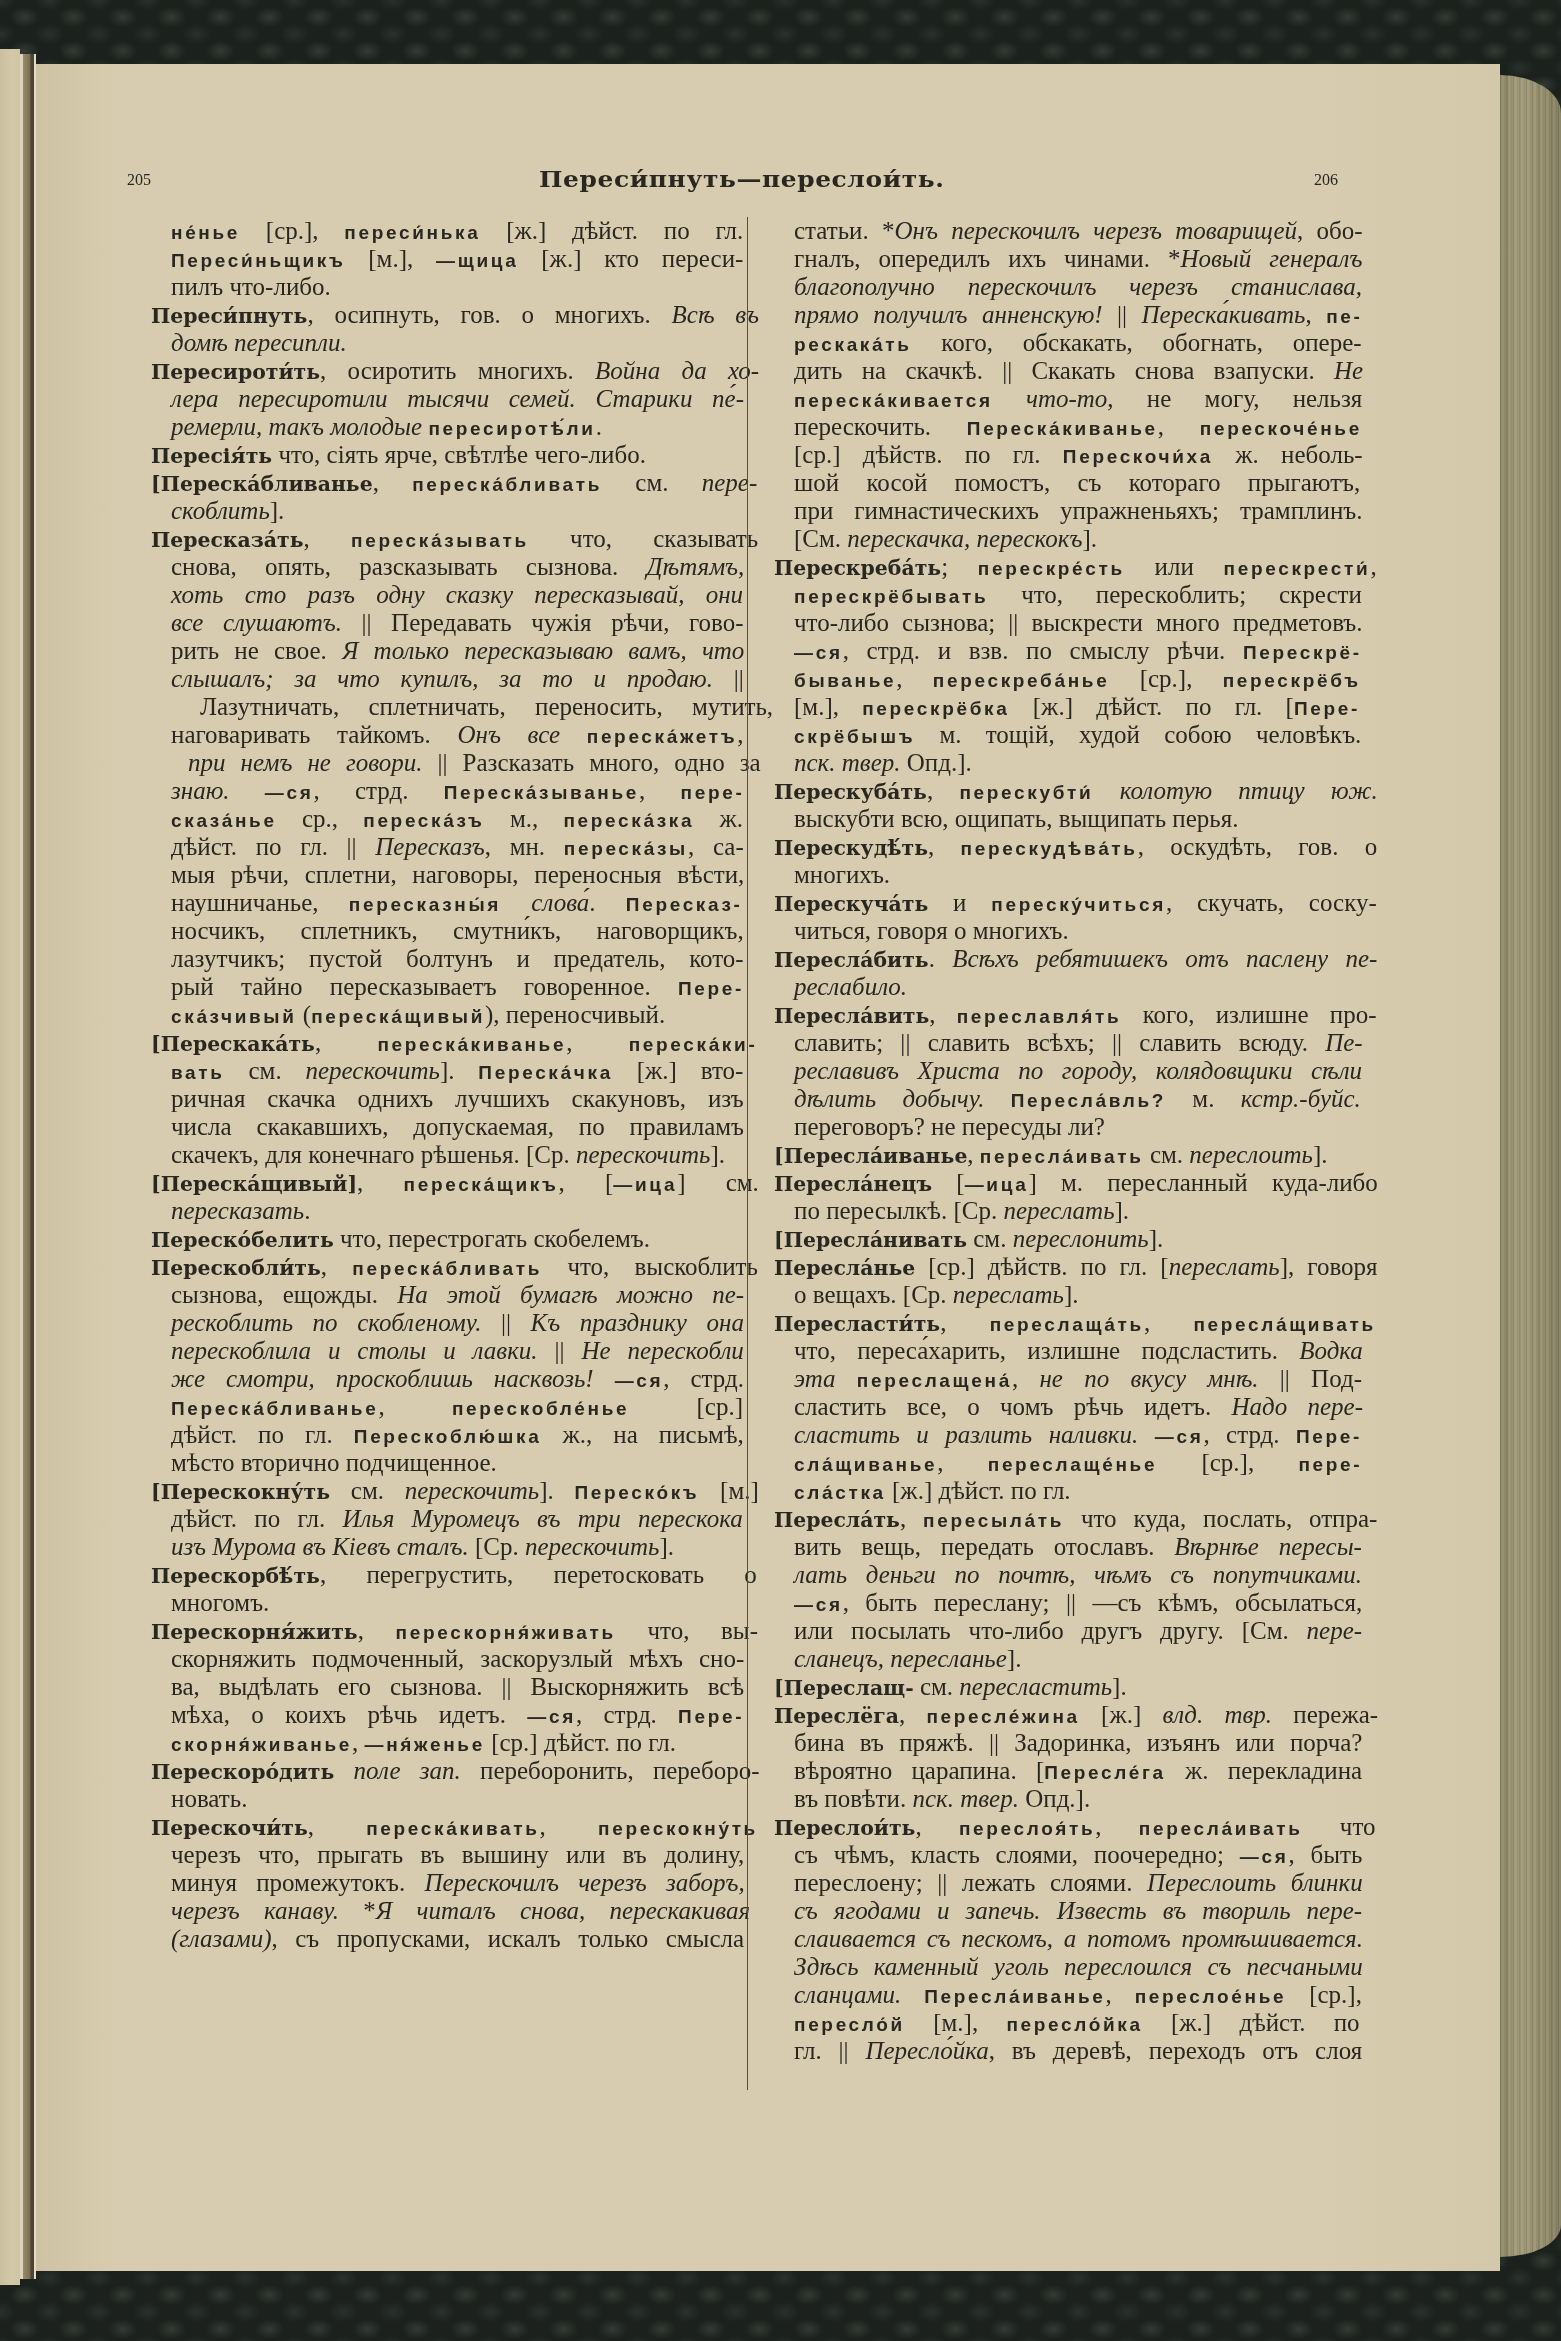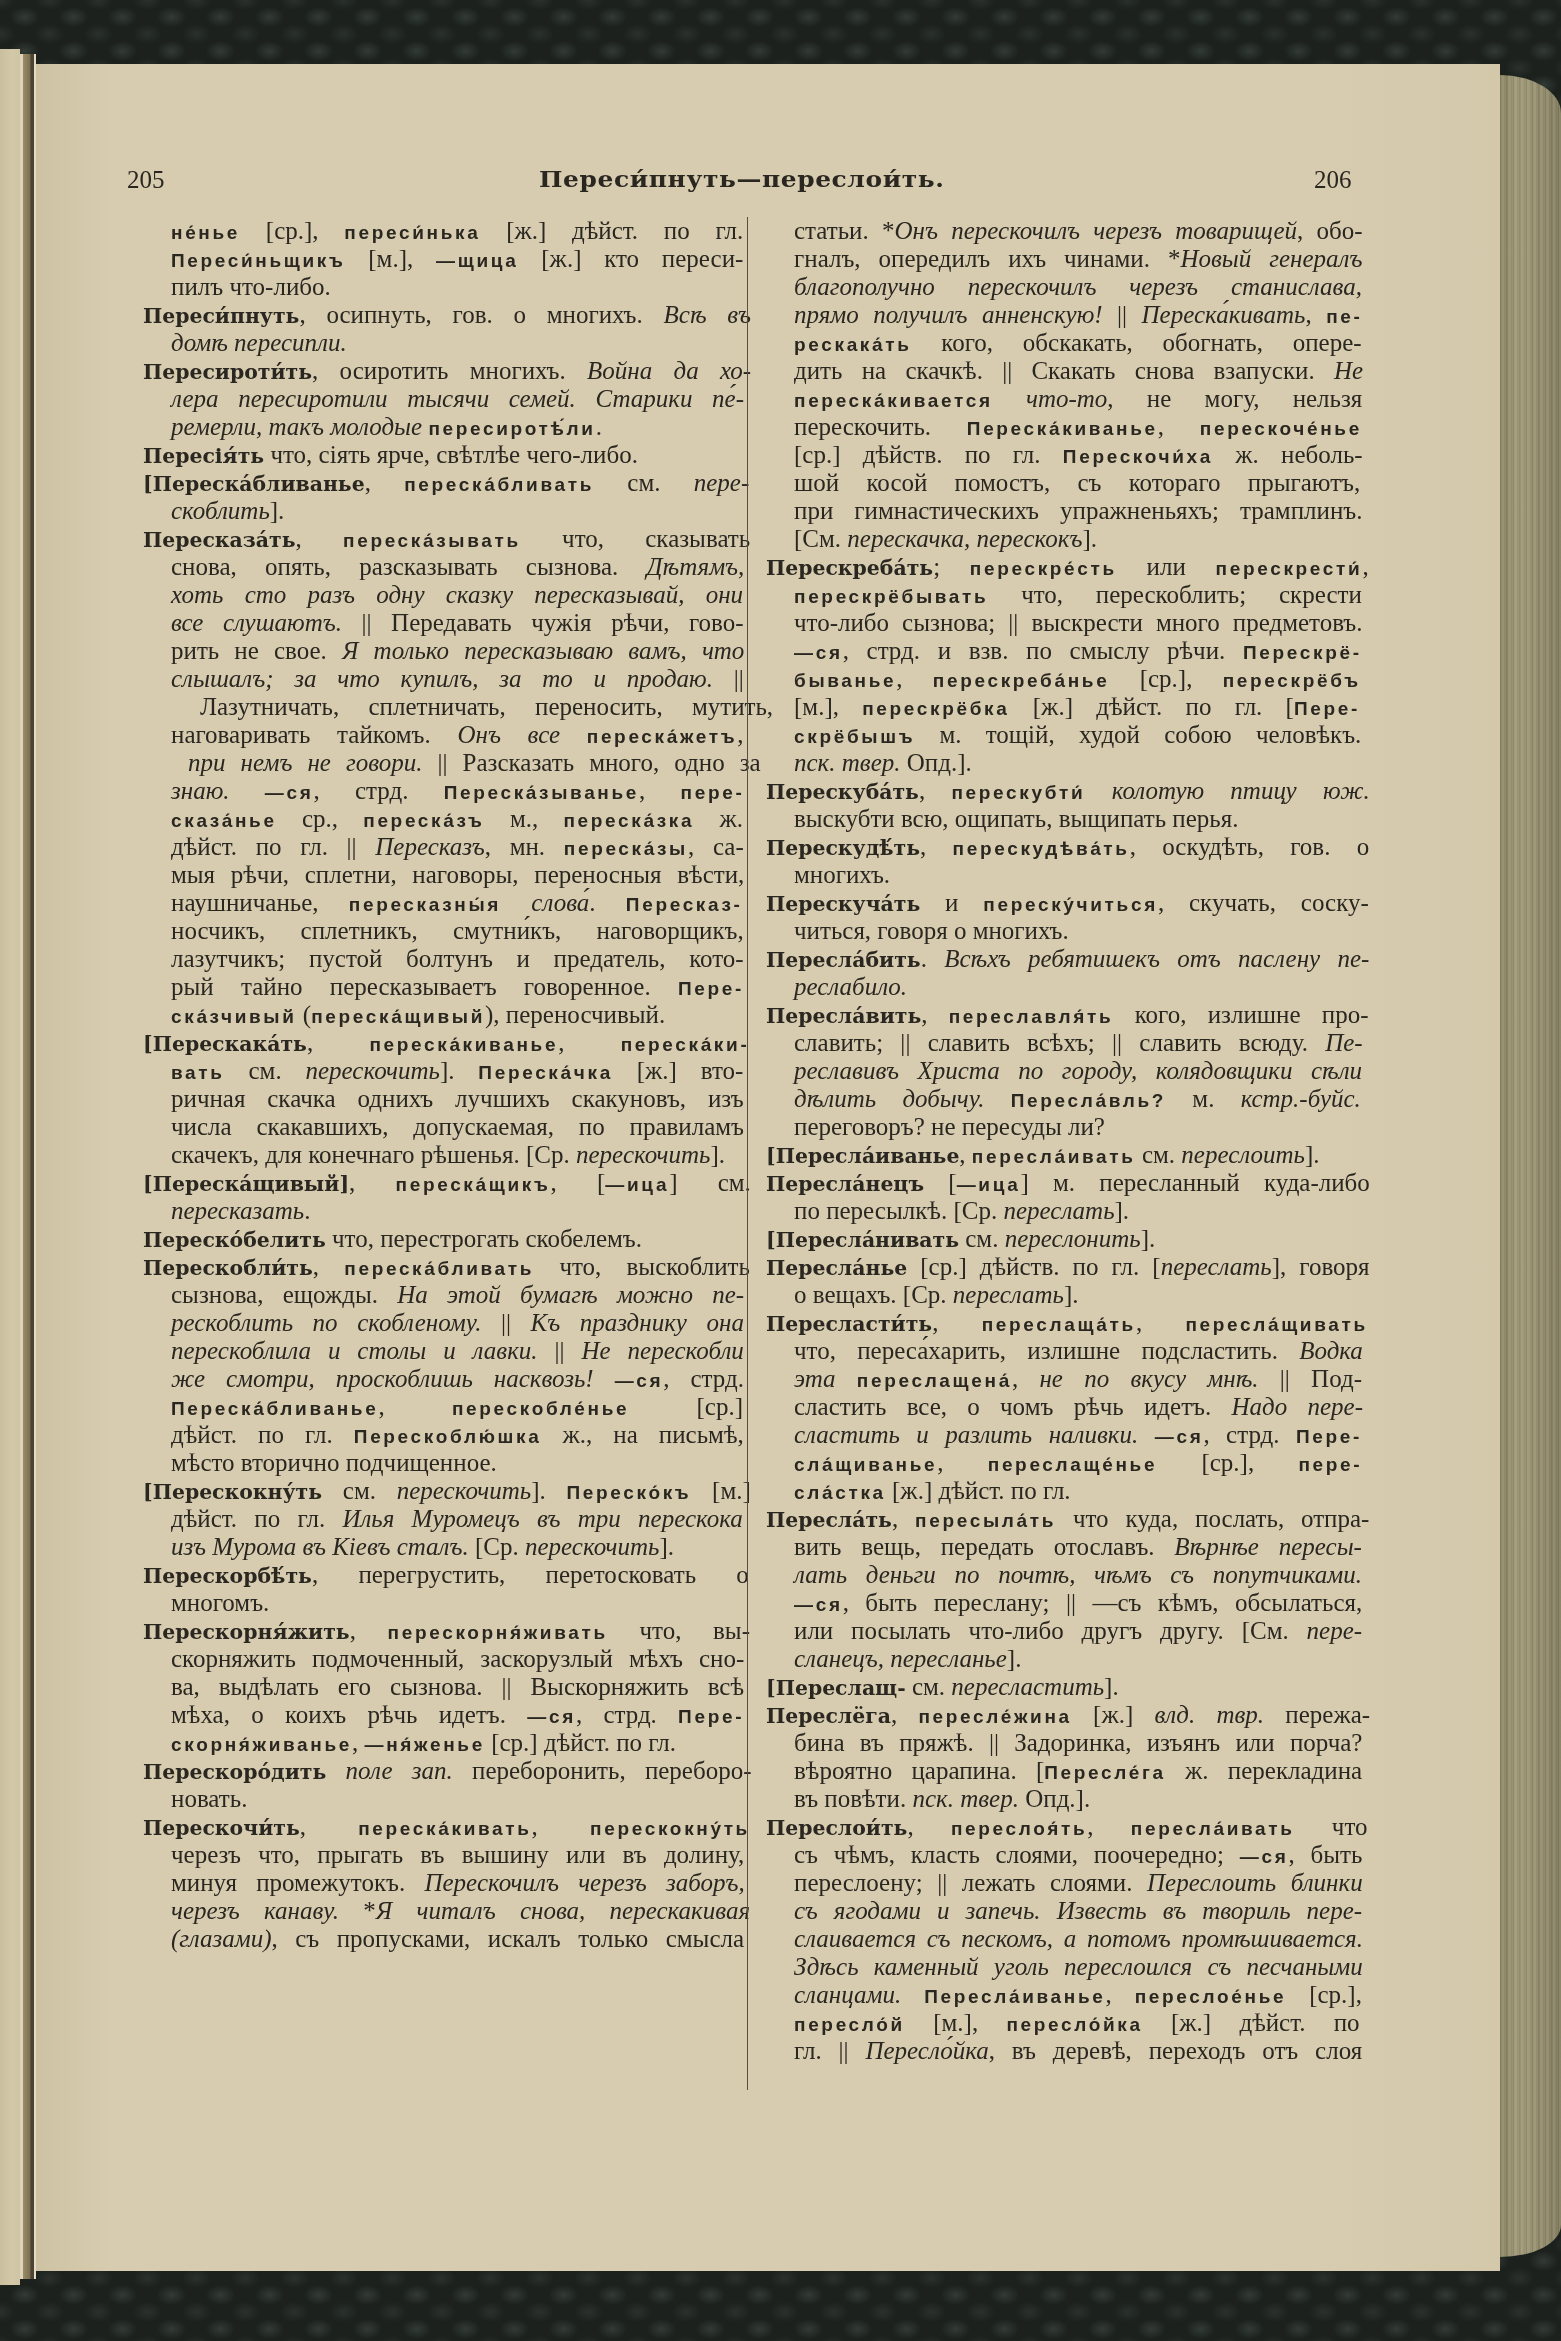--- a/index.html
+++ b/index.html
@@ -24,30 +24,30 @@
   .binding{position:absolute;left:20.4px;top:54px;width:16px;height:2225px;
     background:linear-gradient(to right,#ddd3b8 0,#ddd3b8 3.2px,#9a8c69 3.2px,#7b6e51 10.2px,#4b4334 10.7px,#4b4334 14px,#e6dcc3 14px,#e6dcc3 16px);}
   .paper{position:absolute;left:36px;top:64px;width:1464px;height:2207px;
     background:linear-gradient(90deg,#cdc2a3 0,var(--paper) 75px,var(--paper) 88%,#d3c8aa 100%);}
   .edges{position:absolute;left:1500px;top:75px;width:61px;height:2182px;
     border-top-right-radius:61px 38px;border-bottom-right-radius:61px 32px;
     background:
       repeating-linear-gradient(to right,rgba(0,0,0,0.10) 0,rgba(0,0,0,0.10) 1.1px,rgba(255,255,255,0.06) 1.6px,rgba(255,255,255,0.06) 3.8px,rgba(0,0,0,0.05) 4.8px,rgba(0,0,0,0) 6.4px),
       linear-gradient(to right,#8f8866 0,#a29b79 30%,var(--page_edges) 70%,#857e61 100%);}
   .pg-num{position:absolute;top:166px;height:27px;line-height:27px;
-    font-family:"Liberation Serif",serif;font-size:25px;color:var(--ink);white-space:nowrap;}
+    font-family:"Liberation Serif",serif;font-size:16px;color:var(--ink);white-space:nowrap;}
   .title{position:absolute;left:539px;top:166px;height:27px;line-height:27px;
     font-family:"DejaVu Serif",serif;font-weight:bold;font-size:21.4px;letter-spacing:0.5px;
     color:var(--ink);white-space:nowrap;transform-origin:0 50%;}
   .divider{position:absolute;left:747px;top:217px;width:1.1px;height:1873px;background:var(--divider);}
   .col{position:absolute;top:217px;color:var(--ink);}
   .col-left{left:135px;width:603px;}
   .col-right{left:758px;width:598px;}
   .ln{height:28px;line-height:28px;margin-left:36px;white-space:nowrap;overflow:visible;}
-  .ln.first{margin-left:8px;}
+  .ln.first{margin-left:16px;}
   .lt{display:inline-block;white-space:nowrap;transform-origin:0 50%;line-height:28px;}
   .rg{font-family:"Liberation Serif",serif;font-size:25px;}
   .it{font-family:"Liberation Serif",serif;font-style:italic;font-size:25px;}
   .hw{font-family:"DejaVu Serif",serif;font-weight:bold;font-size:20.4px;}
   .sp{font-family:"Liberation Sans",sans-serif;font-weight:bold;font-size:19px;letter-spacing:0.14em;}
 </style>
 </head>
 <body>
 
 <div class="left-strip"></div>

